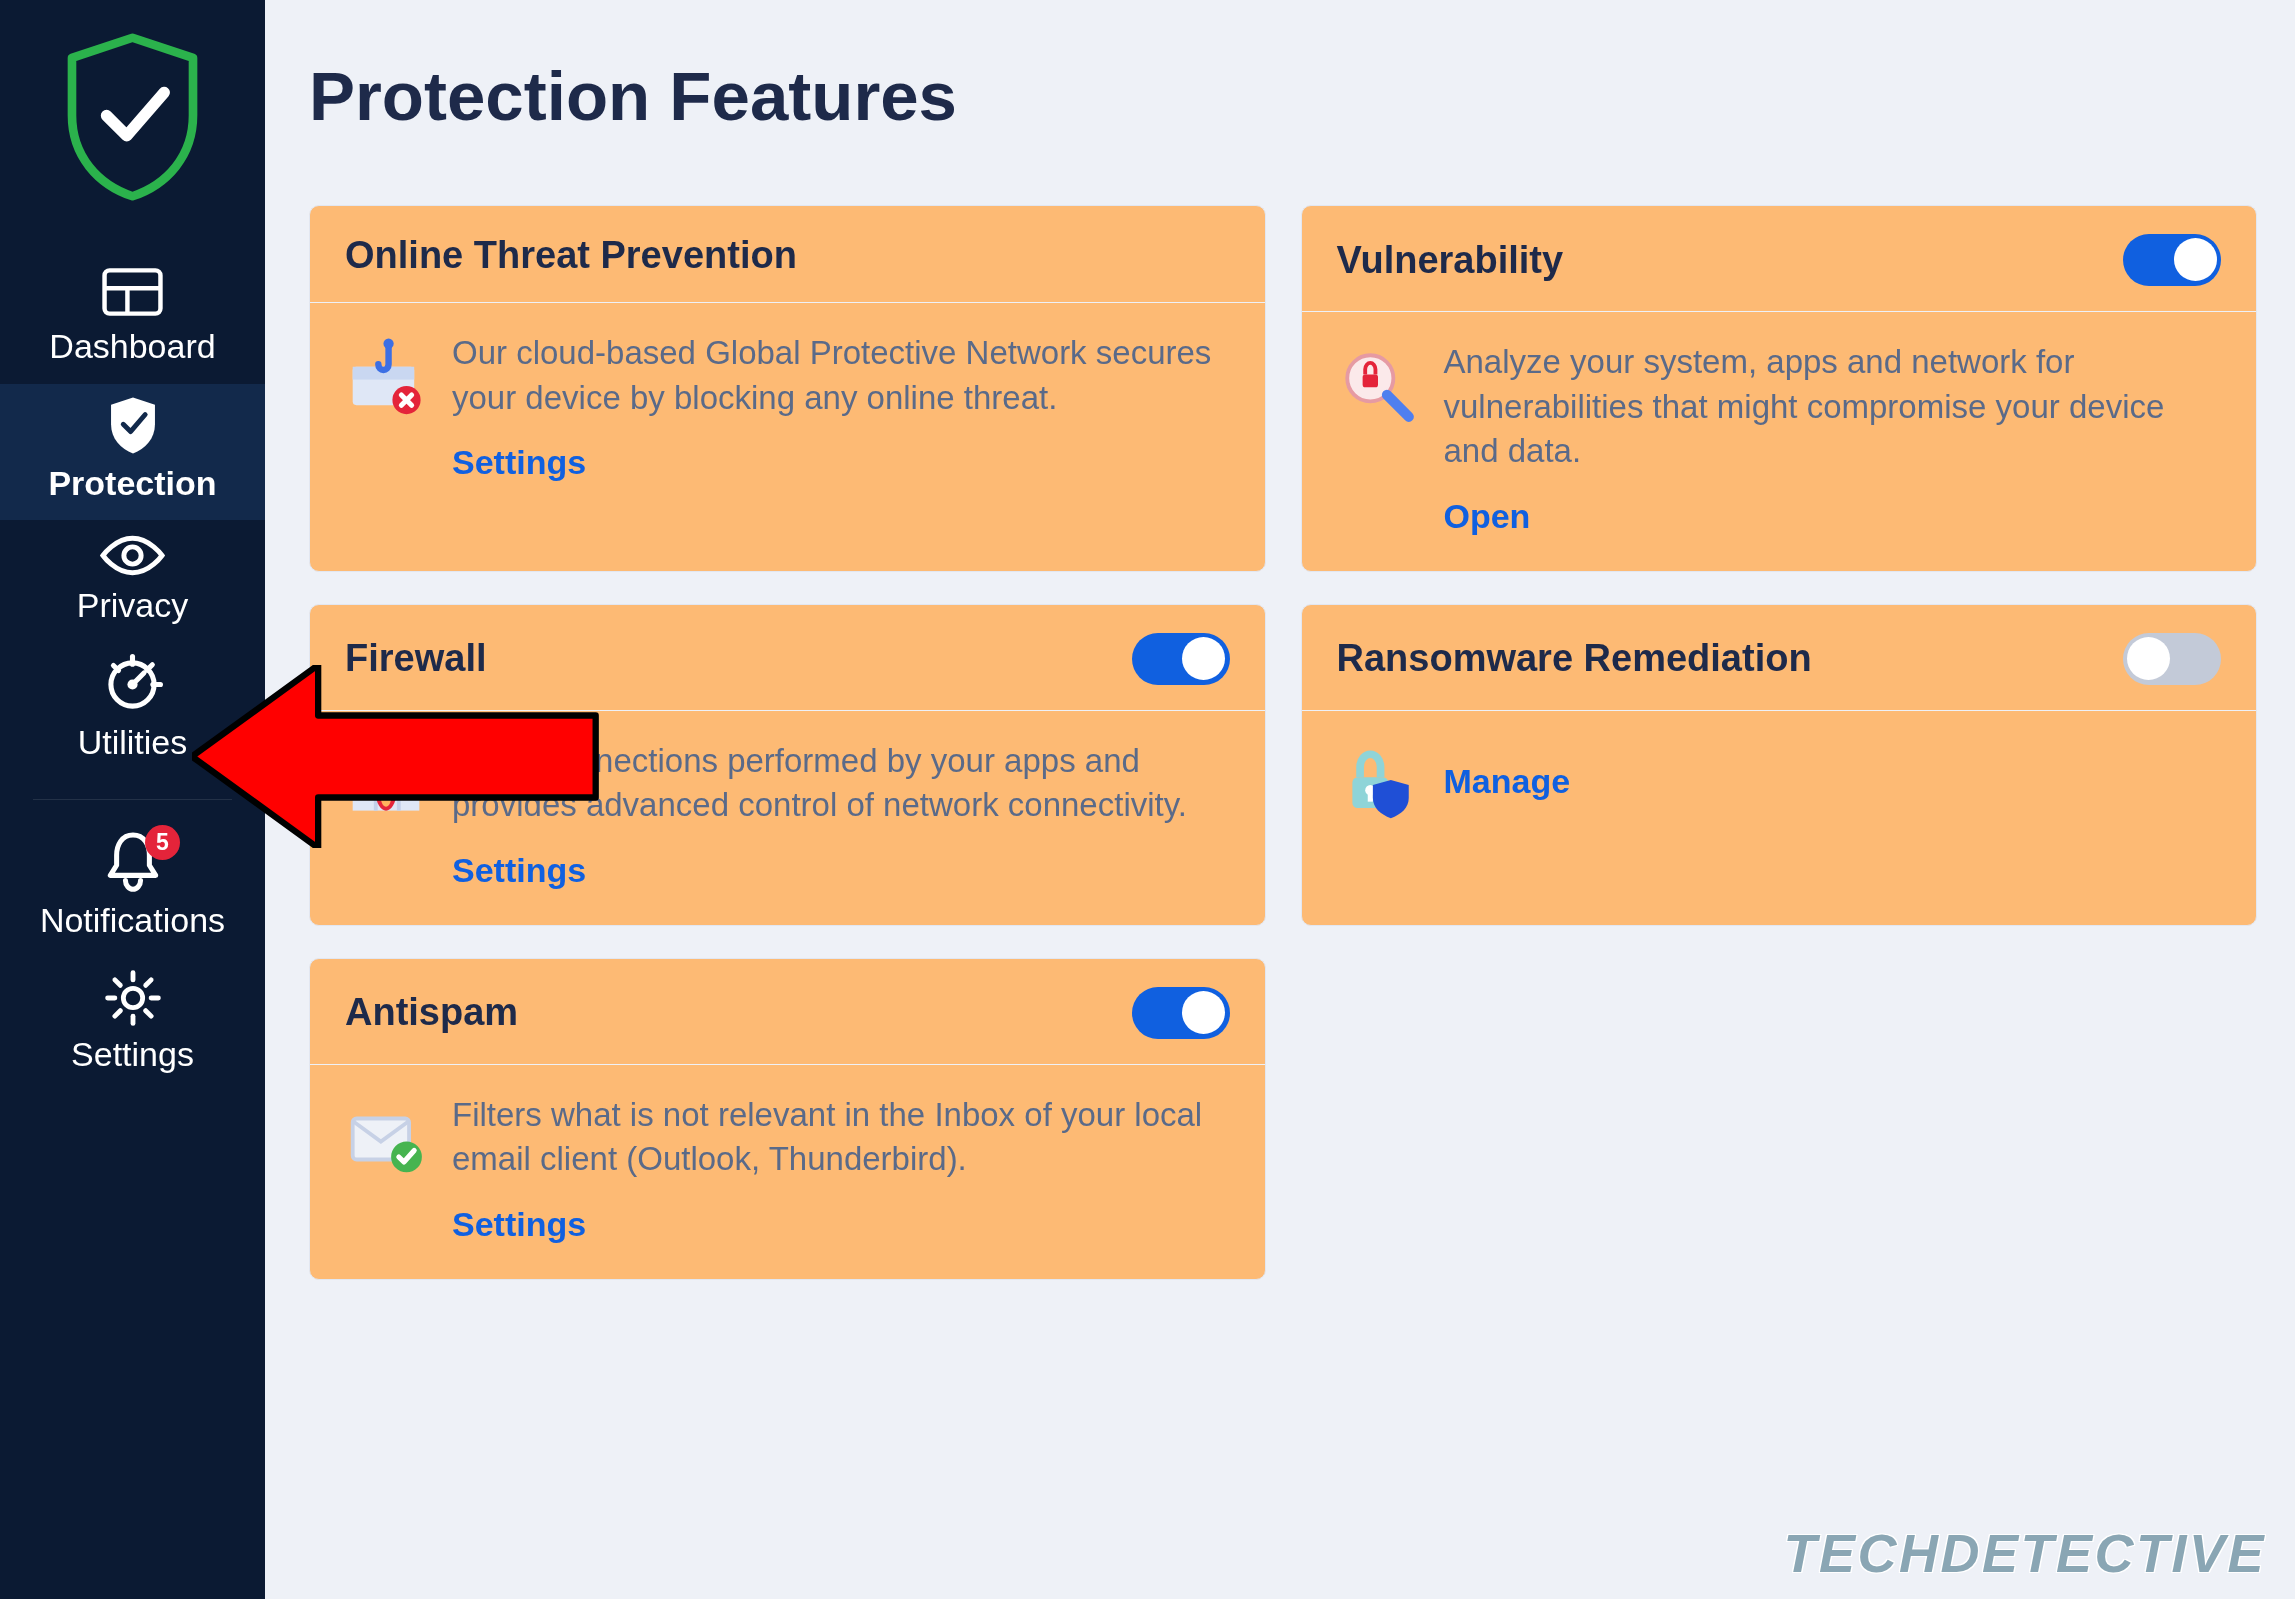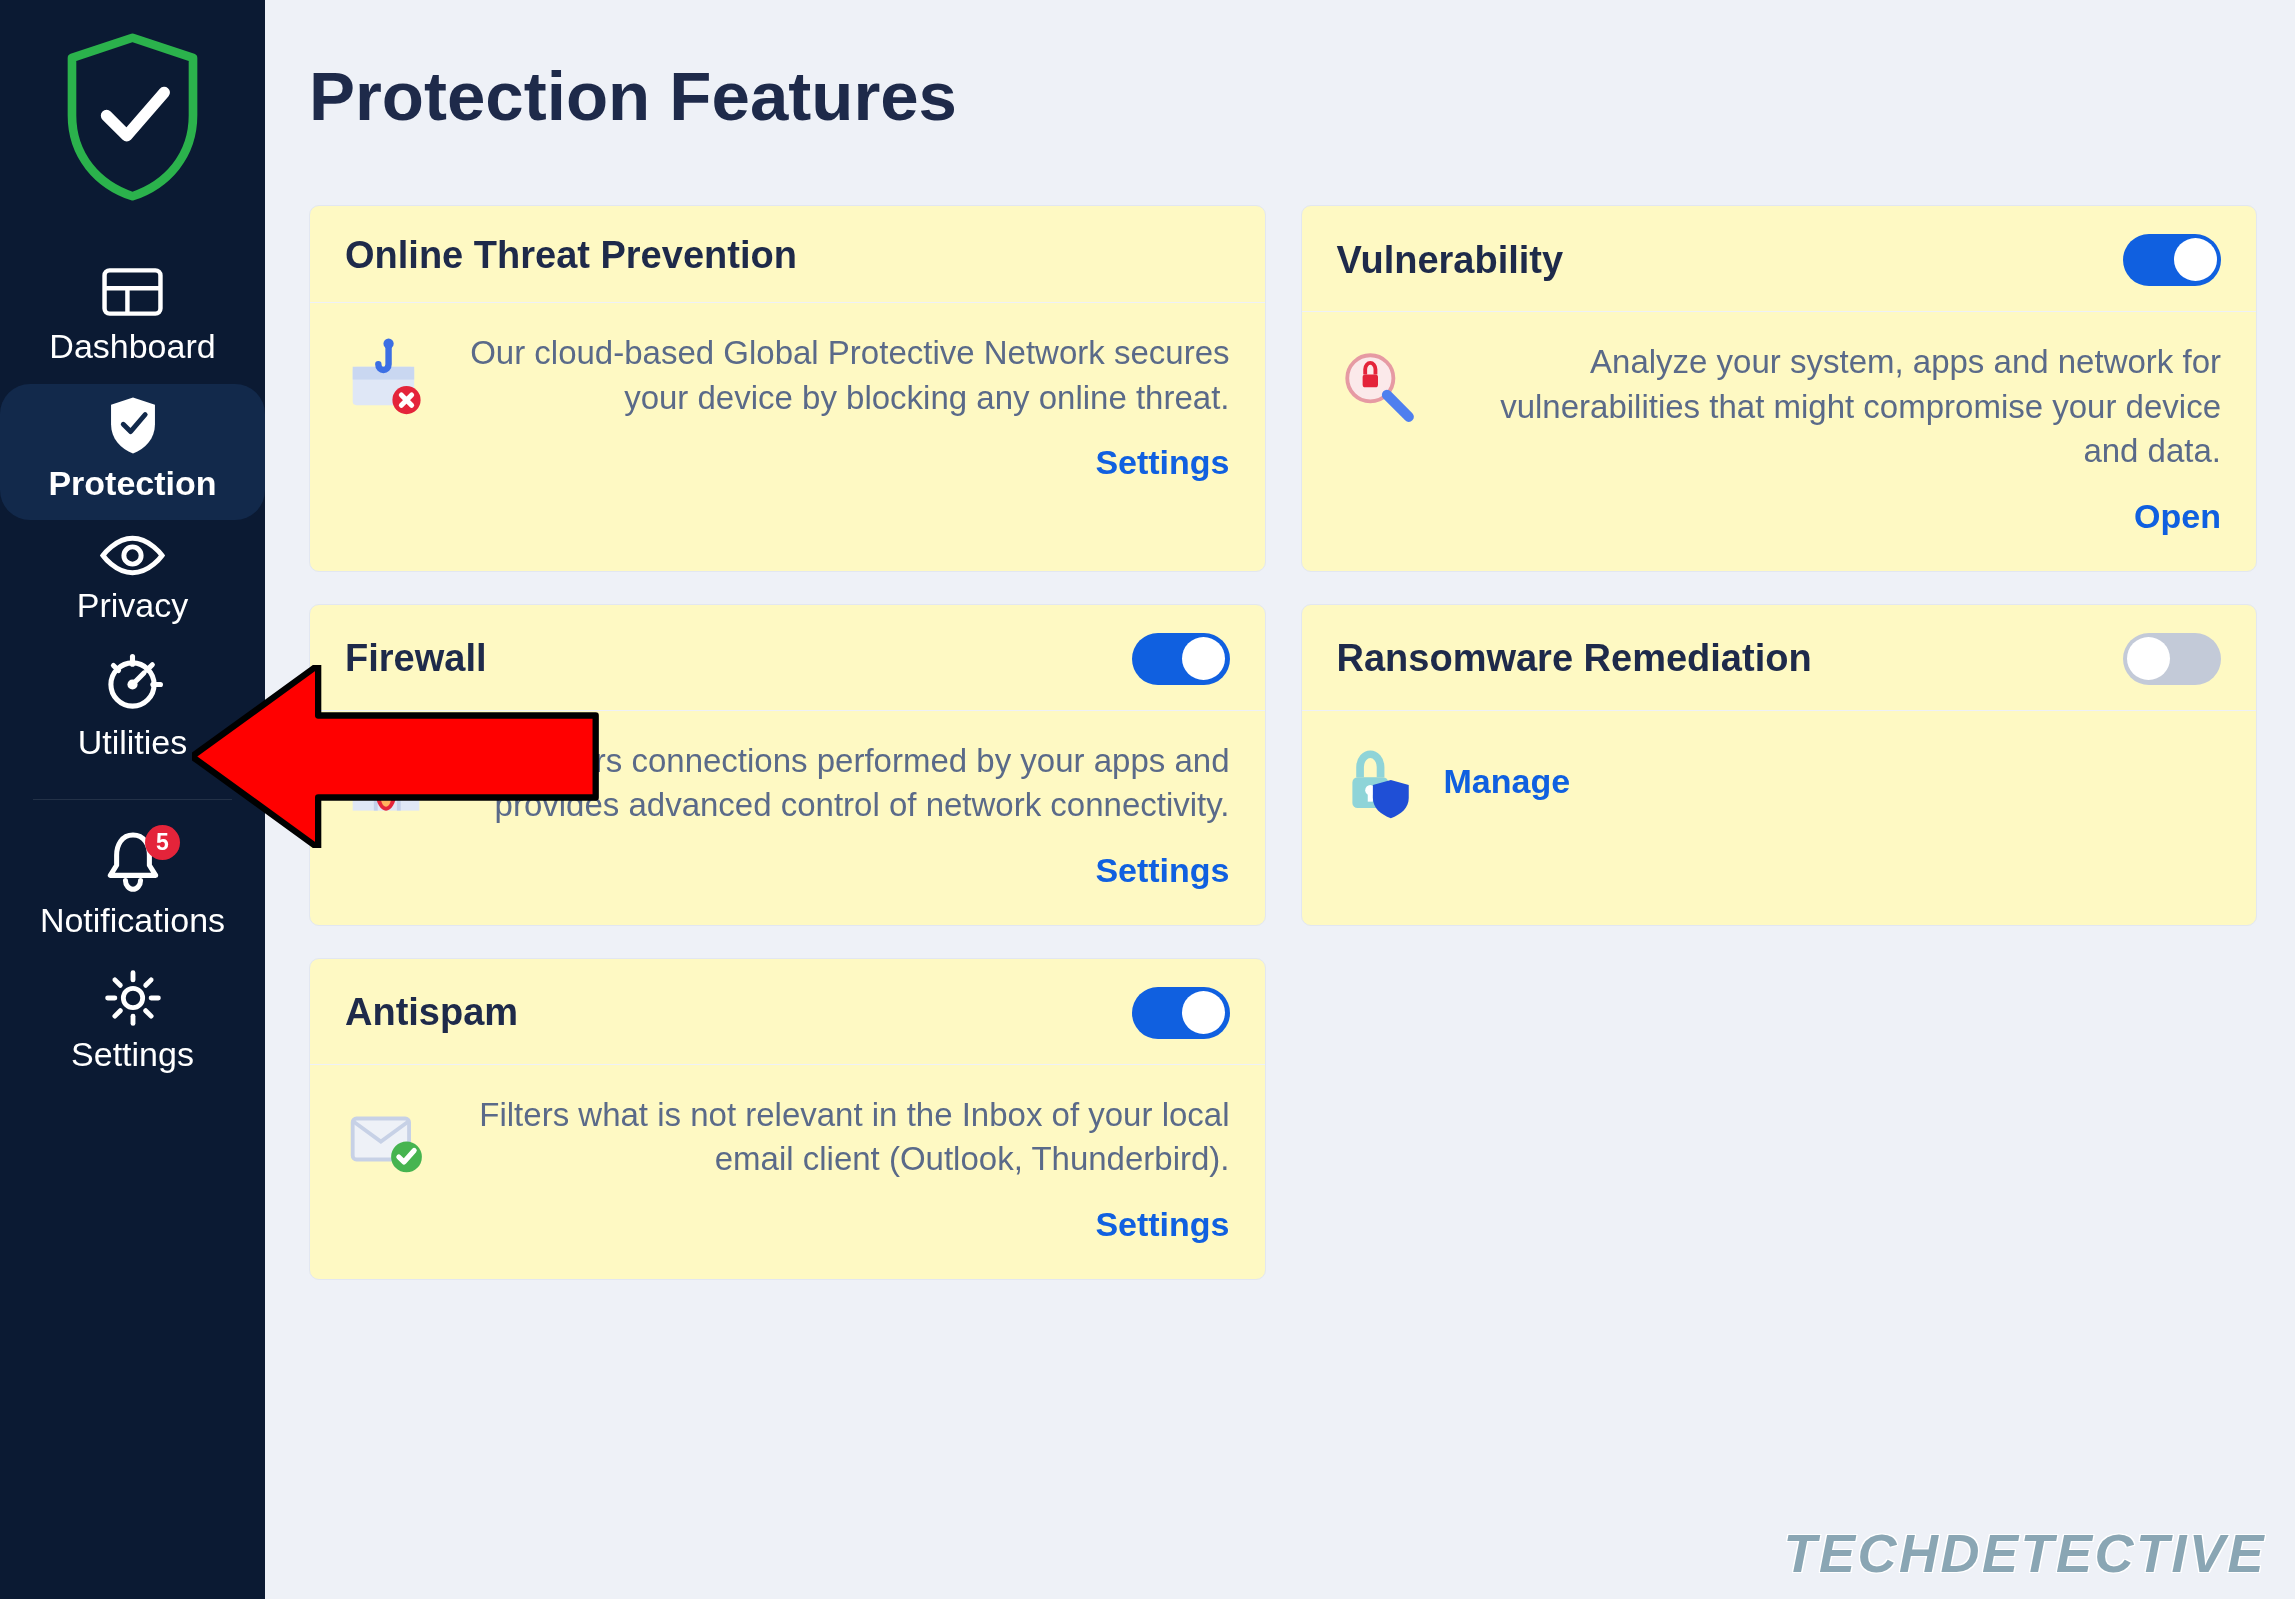--- a/index.html
+++ b/index.html
@@ -25,21 +25,21 @@
   }
   .logo-area { margin-bottom: 50px; }
   .nav { width: 100%; display: flex; flex-direction: column; align-items: center; }
   .nav-item {
     width: 100%;
     text-align: center;
     padding: 11.4px 0 17.7px 0;
     cursor: pointer;
     position: relative;
   }
-  .nav-item.active { background: #12294b; border-radius: 30px; }
+  .nav-item.active { background: #12294b; }
   .nav-icon { display: flex; justify-content: center; margin-bottom: 7.6px; }
   .nav-label { color: #fff; font-size: 34px; font-weight: 400; }
   .nav-item.active .nav-label { font-weight: 700; }
   .nav-sep { width: 75%; height: 1.3px; background: rgba(255,255,255,0.1); margin: 19px 0; }
   .badge {
     position: absolute;
     top: 6.3px;
     right: 85px;
     width: 35px; height: 35px;
     border-radius: 50%;
@@ -54,25 +54,24 @@
   .main { flex: 1; padding: 57px 38px 25px 44px; position: relative; }
   .page-title { font-size: 69px; font-weight: 800; color: #1e2a4a; margin-bottom: 69px; }
 
   .grid {
     display: grid;
     grid-template-columns: 1fr 1fr;
     gap: 32px 35px;
   }
 
   .card {
-    background: #fef9c3;
+    background: #fdba74;
     border: 0.6px solid #e2e7f1;
     border-radius: 10px;
     overflow: hidden;
-    text-align: right;
   }
   .card-header {
     display: flex;
     align-items: center;
     justify-content: space-between;
     padding: 28px 35px 25px 35px;
     border-bottom: 1.3px solid #eef1f7;
   }
   .card-title { font-size: 38px; font-weight: 800; color: #1e2a4a; }
   .card-body {

